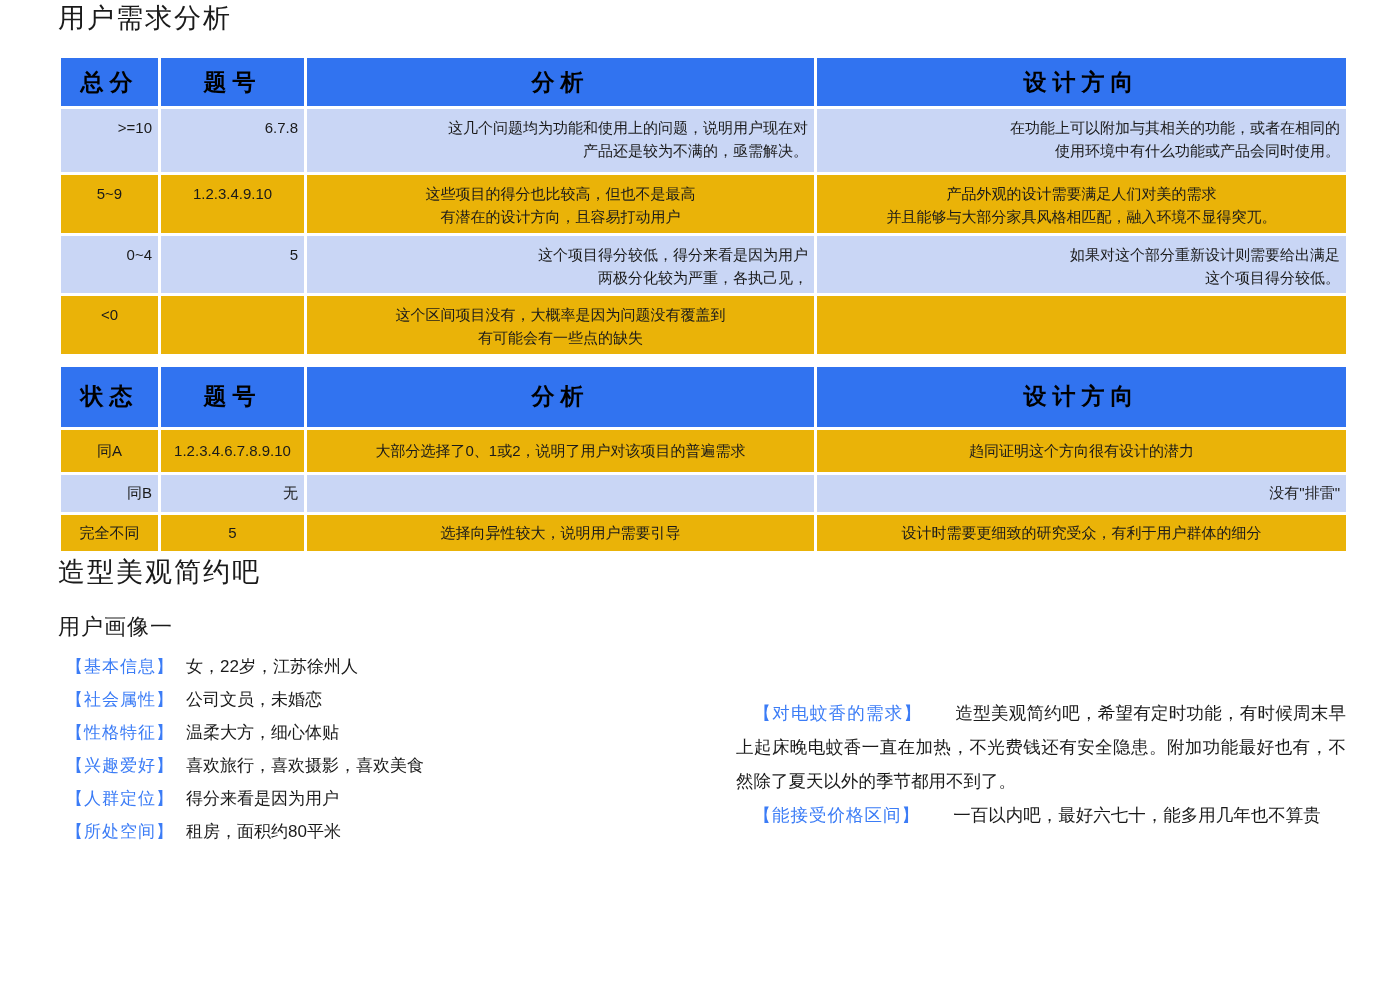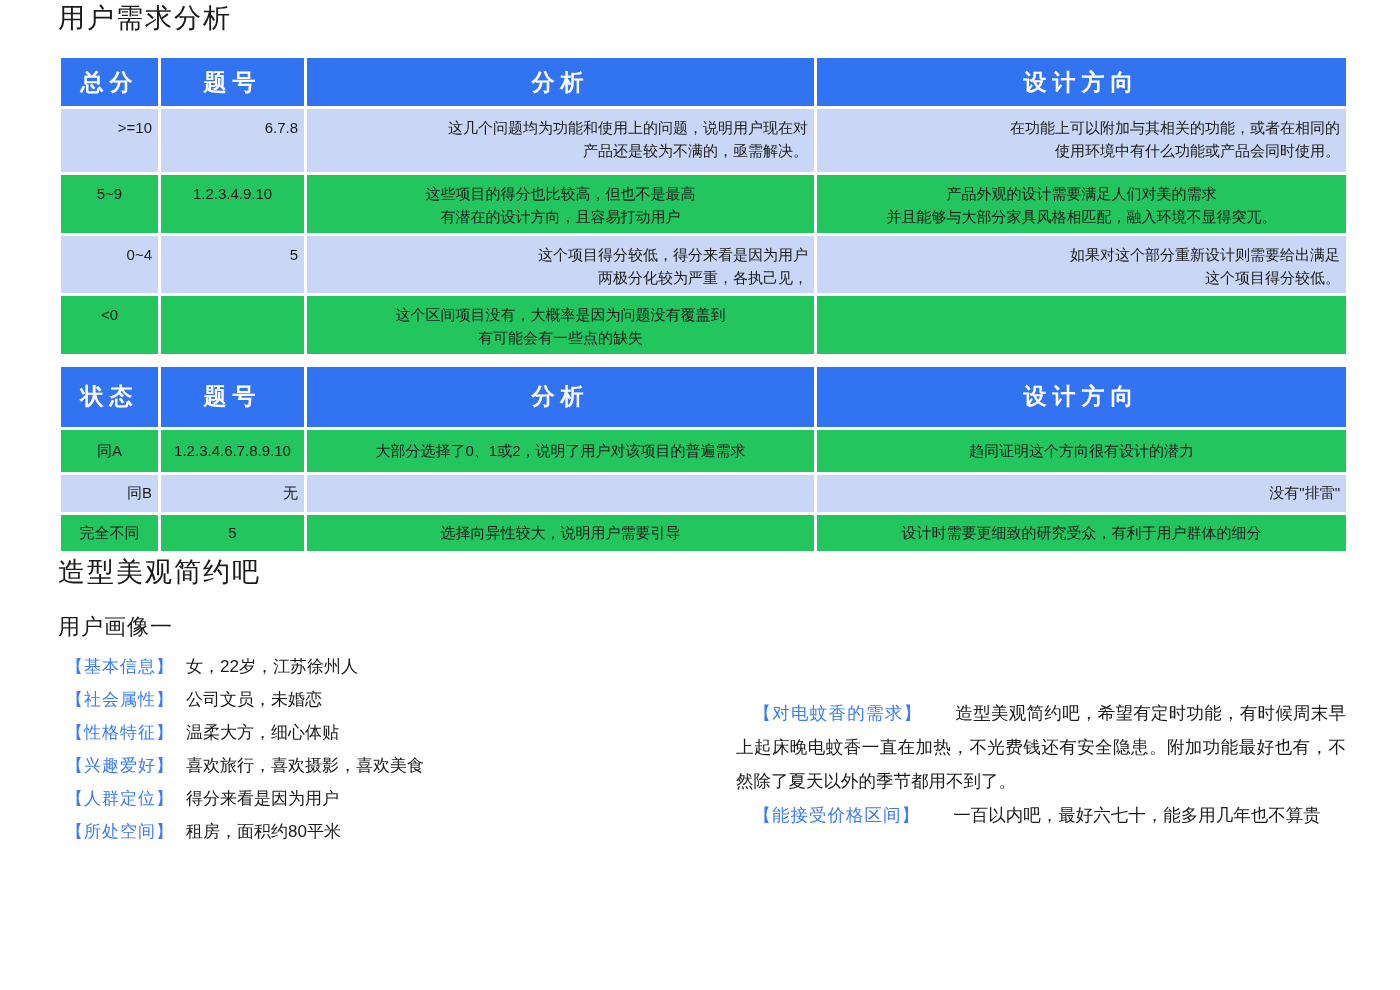--- a/index.html
+++ b/index.html
@@ -44,37 +44,37 @@
     margin-top: 19px;
   }
   table.an-table.second { margin-top: 7px; }
   table.an-table td, table.an-table th {
     border: 3px solid #ffffff;
     text-align: center;
     overflow: hidden;
   }
   table.an-table th {
     background: #3173f0;
-    color: #ffffff;
+    color: #000000;
     font-size: 23px;
     font-weight: 700;
     letter-spacing: 6px;
     vertical-align: middle;
   }
   table.an-table.first th { height: 46px; }
   table.an-table.second th { height: 58px; }
   table.an-table td {
     font-size: 15px;
     line-height: 1.55;
     padding: 7px 6px 4px 6px;
     vertical-align: top;
   }
   table.an-table.second td { vertical-align: middle; padding-top: 4px; }
   tr.row-dark  td { background: #c9d6f5; text-align: right; }
-  tr.row-light td { background: #22c55e; }
+  tr.row-light td { background: #eab308; }
   td.multiline { white-space: pre-line; }
   .col-score { width: 100px; }
   .col-q     { width: 146px; }
   .col-an    { width: 510px; }
   .col-dir   { width: 532px; }
   
   .persona-wrap {
     display: flex;
     align-items: center;
     margin-top: 8px;

